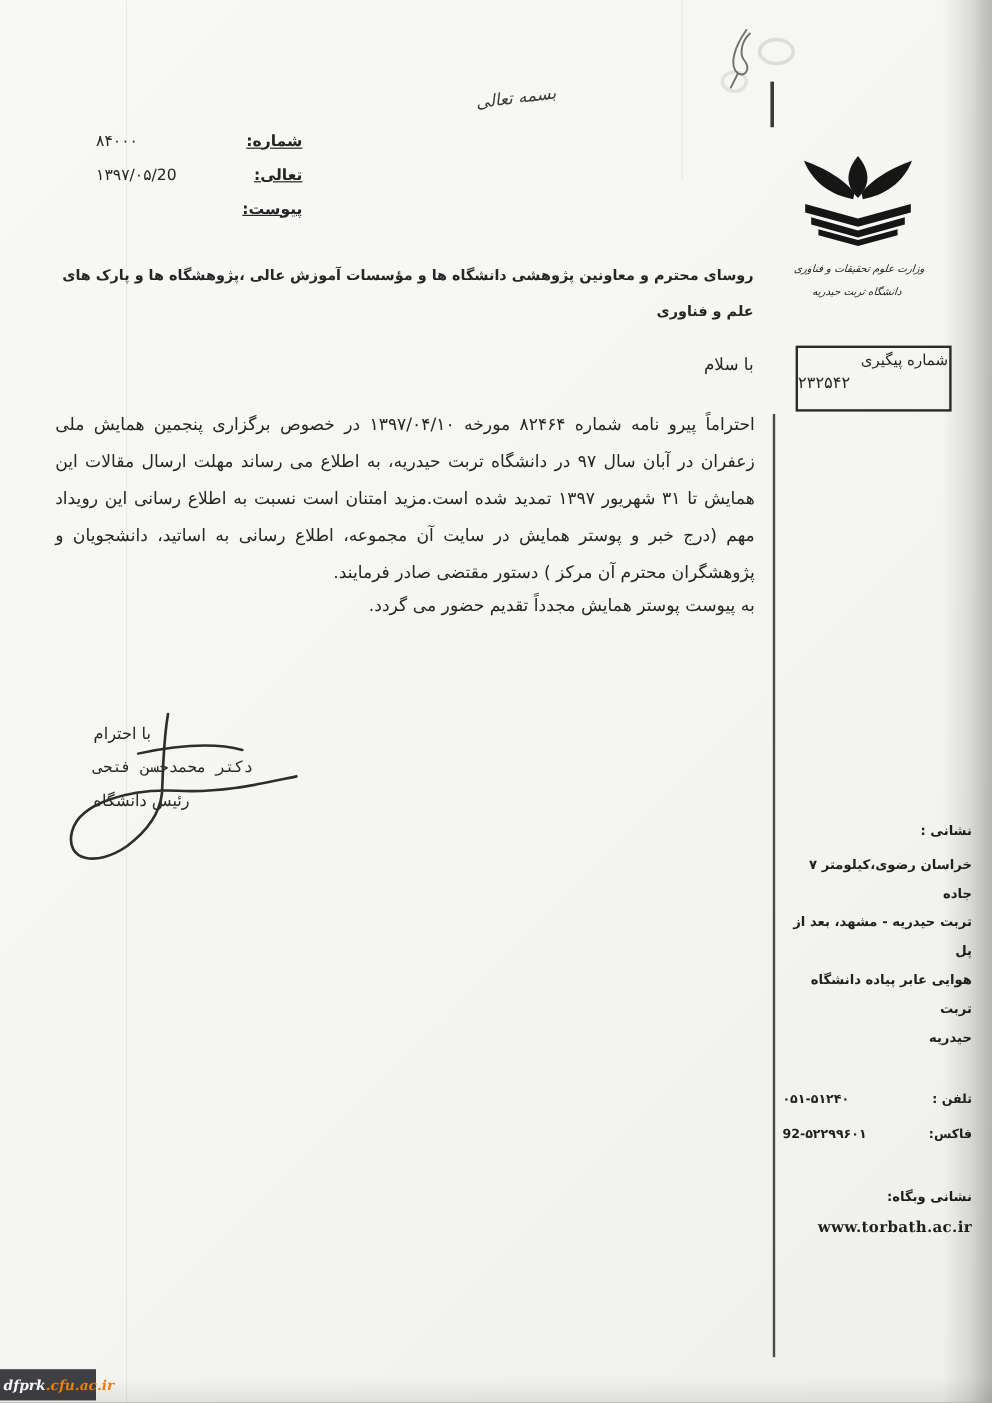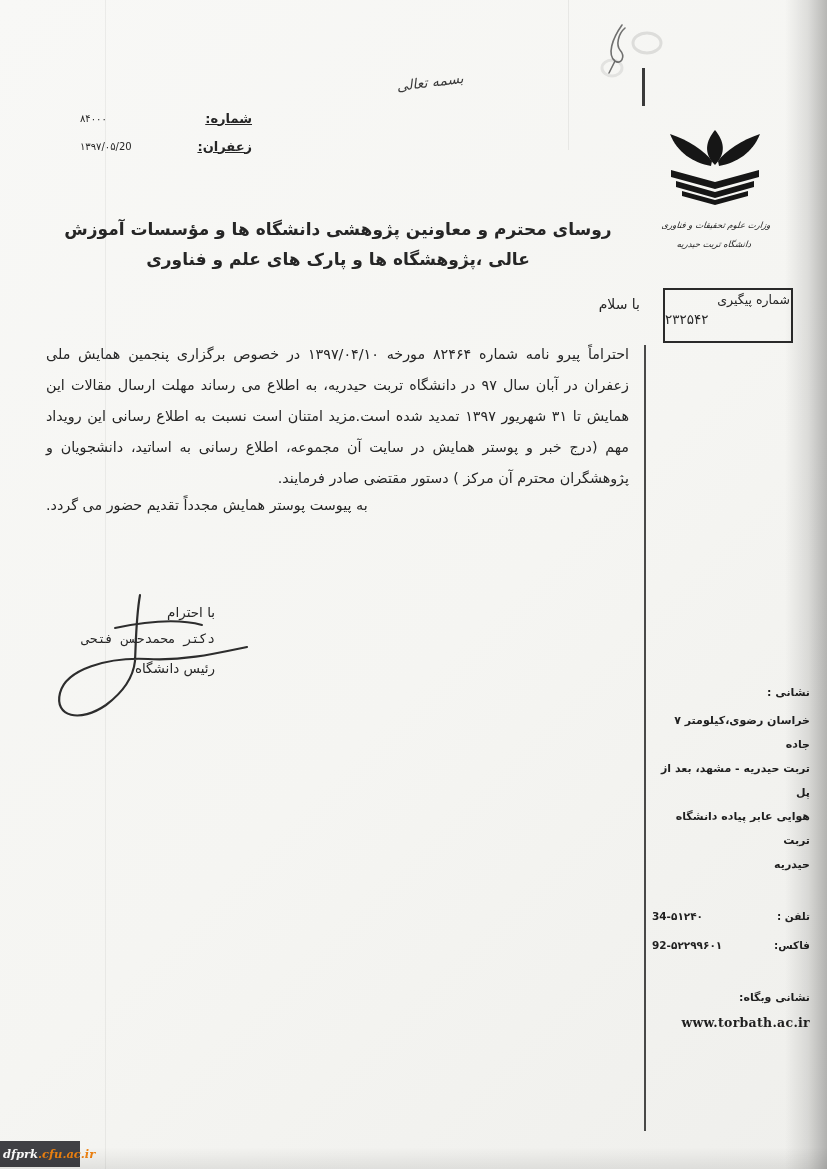--- a/index.html
+++ b/index.html
@@ -18,44 +18,44 @@
   .shadow-bottom{position:absolute;bottom:0;left:0;width:100%;height:22px;
     background:linear-gradient(to bottom,rgba(0,0,0,0) 0%,rgba(0,0,0,0.08) 100%);}
   .fold-line{position:absolute;background:rgba(0,0,0,0.05);}
   .vline-main{position:absolute;left:644px;top:345px;width:2px;height:786px;
     background:rgba(25,25,25,0.78);}
   .vline-tick{position:absolute;left:642px;top:68px;width:3px;height:38px;background:#3a3a3a;}
   
   .hdr-fields{position:absolute;left:80px;top:104px;width:172px;direction:rtl;font-size:13px;}
   .hdr-row{display:flex;justify-content:space-between;height:28px;align-items:center;}
   .hdr-label{font-weight:600;letter-spacing:0.2px;text-decoration:underline;}
-  .hdr-value{font-size:10px;}
+  .hdr-value{font-size:13px;}
   .bismillah{position:absolute;left:385px;top:74px;width:90px;text-align:center;
     font-style:italic;font-size:14px;color:#3a3a3a;transform:rotate(-7deg);}
   
   .logo-wrap{position:absolute;left:655px;top:130px;width:120px;text-align:center;}
   .logo-text{font-size:8.5px;font-style:italic;color:#222;line-height:19px;margin-top:6px;
     transform:skewX(-6deg);}
   
   .track-box{position:absolute;left:663px;top:288px;width:130px;height:55px;
     border:2px solid #2a2a2a;direction:rtl;padding-top:2px;box-sizing:border-box;}
   .track-label{font-size:12.5px;text-align:right;padding-right:1px;}
   .track-num{font-size:13.5px;text-align:left;margin-top:4px;letter-spacing:2px;}
   
   .recipient{position:absolute;left:48px;top:214px;width:580px;direction:rtl;
-    text-align:center;font-weight:bold;font-size:17px;line-height:30px;}
-  .salutation{position:absolute;left:60px;top:296px;width:580px;direction:rtl;
+    font-weight:bold;font-size:12px;line-height:30px;}
+  .salutation{position:absolute;left:48px;top:296px;width:580px;direction:rtl;
     font-size:14px;}
   .body-text{position:absolute;left:46px;top:339px;width:583px;direction:rtl;
     text-align:justify;font-size:14.3px;line-height:31px;}
   .attach-note{position:absolute;left:46px;top:497px;width:583px;direction:rtl;
-    text-align:left;font-size:14.3px;}
+    text-align:right;font-size:14.3px;}
   
   .sig-block{position:absolute;left:78px;top:598px;width:137px;direction:rtl;
-    text-align:right;font-size:13.5px;line-height:28px;}
+    text-align:left;font-size:13.5px;line-height:28px;}
   .sig-name{font-size:13px;font-family:Liberation Mono, monospace;}
   .sig-svg{position:absolute;left:50px;top:583px;}
   
   .contact{position:absolute;left:652px;top:686px;width:158px;direction:rtl;
     text-align:right;font-size:11px;font-weight:600;color:#1f1f1f;}
   .addr-label{margin-bottom:10px;}
   .addr-line{line-height:24px;}
   .tel-row{display:flex;justify-content:space-between;direction:rtl;margin-top:4px;
     font-size:10.5px;height:25px;align-items:center;}
   .web-label{margin-top:34px;font-size:11px;}
@@ -86,22 +86,26 @@
   <div class="vline-tick"></div>
 
   <div class="bismillah">بسمه تعالی</div>
 
   <div class="hdr-fields">
     <div class="hdr-row">
       <span class="hdr-label">شماره:</span>
       <span class="hdr-value">۸۴۰۰۰</span>
     </div>
     <div class="hdr-row">
-      <span class="hdr-label">زعفران:</span>
+      <span class="hdr-label">تعالی:</span>
       <span class="hdr-value">۱۳۹۷/۰۵/20</span>
+    </div>
+    <div class="hdr-row">
+      <span class="hdr-label">پیوست:</span>
+      <span class="hdr-value"></span>
     </div>
   </div>
 
   <div class="logo-wrap">
     <svg width="104" height="76" viewBox="0 0 104 76">
       <g fill="#161616">
 
         <path d="M52 0 C43 11 40 23 52 35 C64 23 61 11 52 0 Z M52 9 C47.5 15 47 21 52 27 C57 21 56.5 15 52 9 Z"></path>
 
         <path d="M48 36 C30 33 14 22 7 4 C25 10 42 21 49 31 Z"></path>
@@ -146,21 +150,21 @@
 
   <div class="contact">
     <div class="addr-label">نشانی :</div>
     <div class="addr-line">خراسان رضوی،کیلومتر ۷ جاده</div>
     <div class="addr-line">تربت حیدریه - مشهد، بعد از پل</div>
     <div class="addr-line">هوایی عابر پیاده دانشگاه تربت</div>
     <div class="addr-line">حیدریه</div>
 
     <div class="tel-row" style="margin-top:26px;">
       <span>تلفن :</span>
-      <span>34-۵۱۲۴۰</span>
+      <span>۰۵۱-۵۱۲۴۰</span>
     </div>
     <div class="tel-row">
       <span>فاکس:</span>
       <span>92-۵۲۲۹۹۶۰۱</span>
     </div>
 
     <div class="web-label">نشانی وبگاه:</div>
     <div class="web-url">www.torbath.ac.ir</div>
   </div>
 

